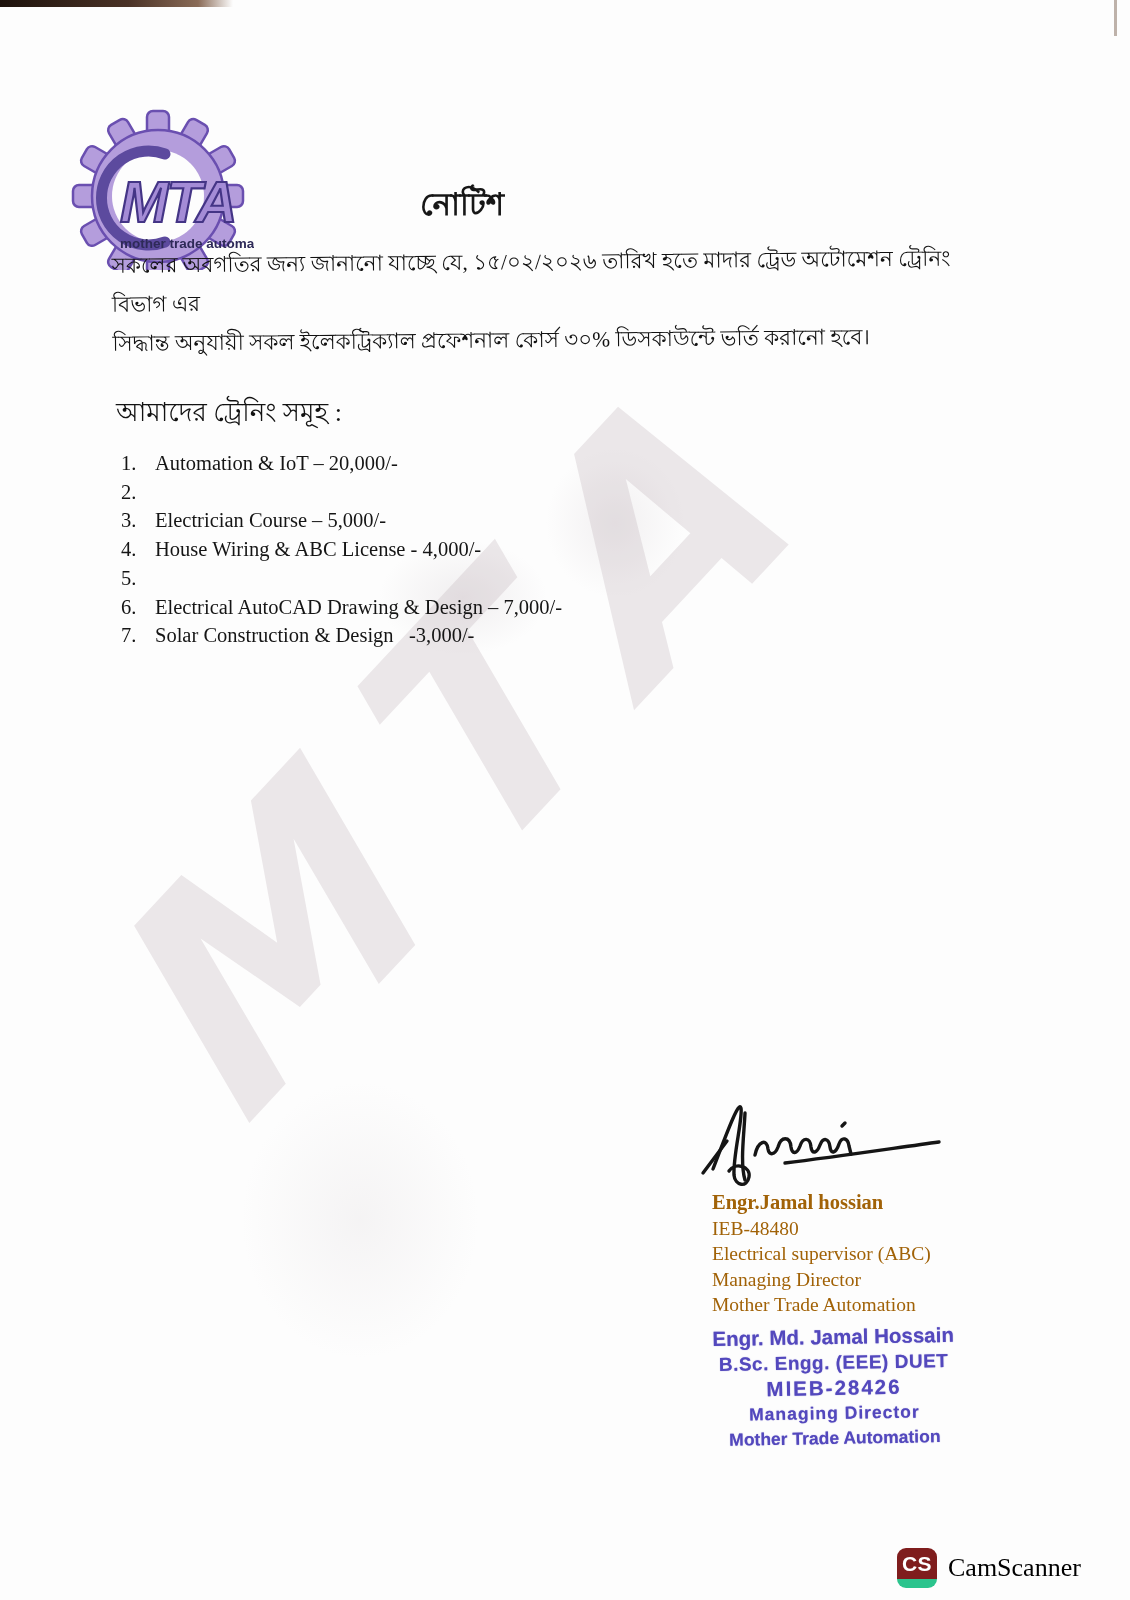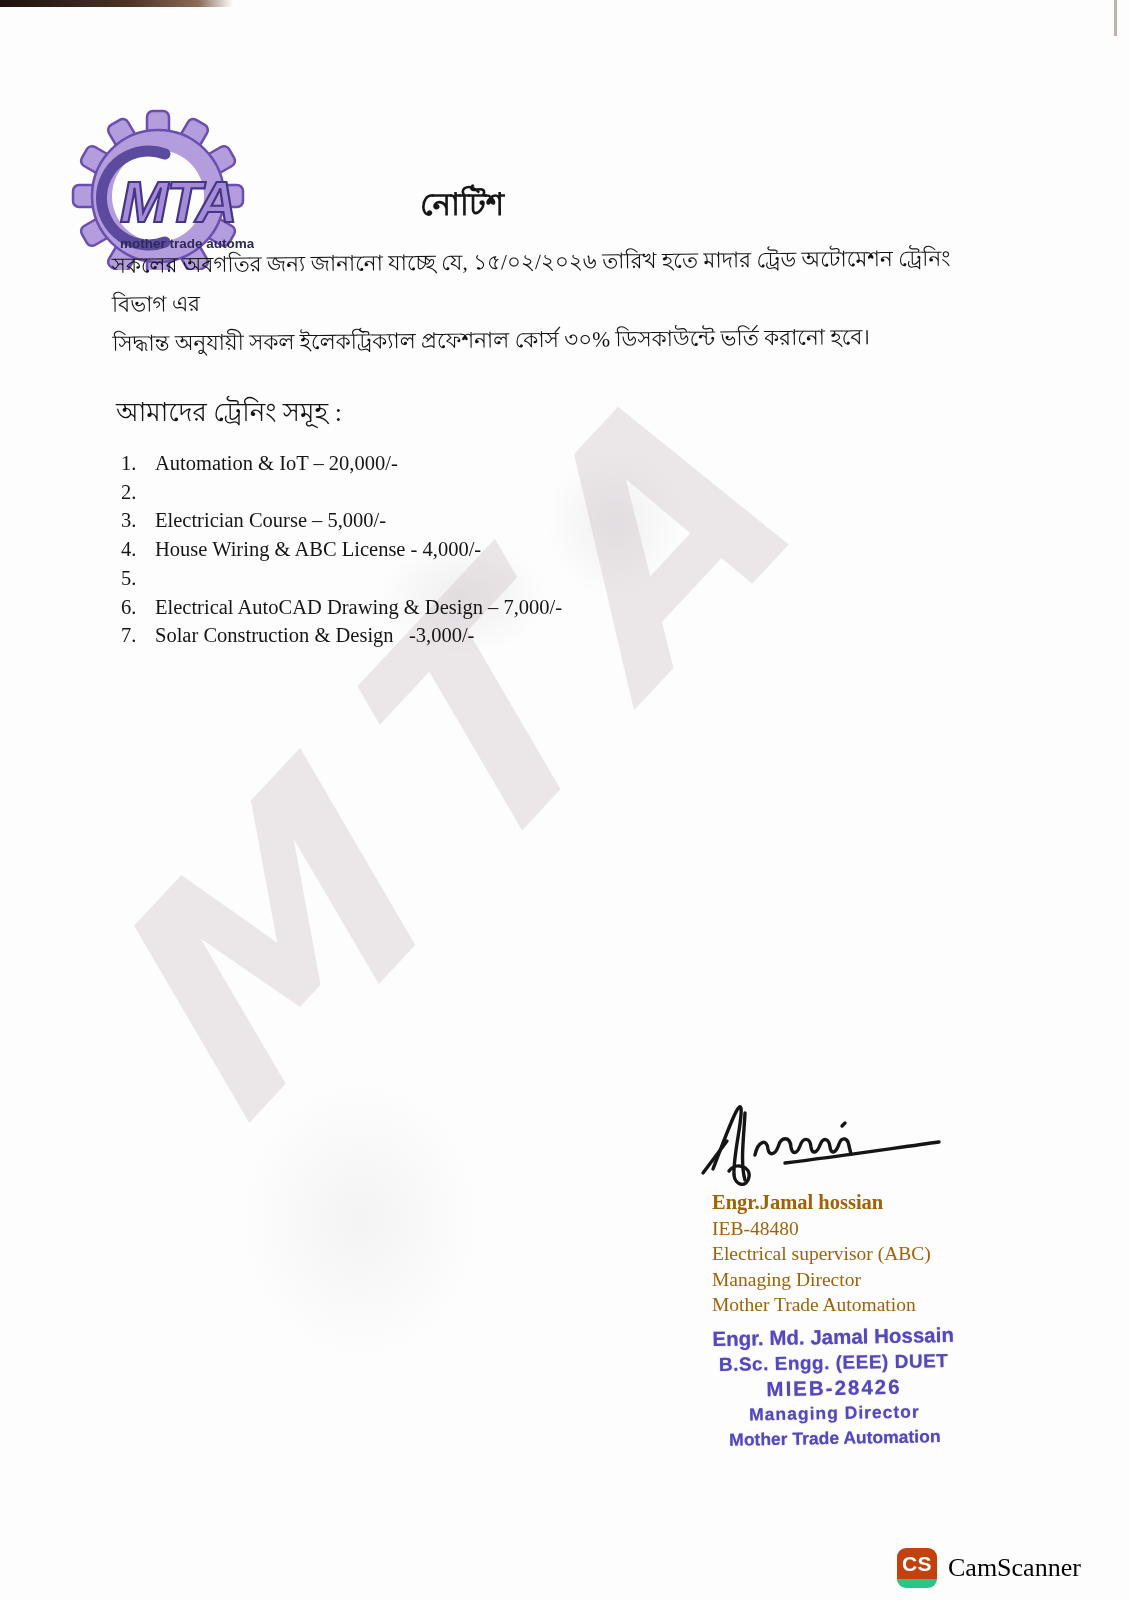--- a/index.html
+++ b/index.html
@@ -102,21 +102,21 @@
   
   .footer{
     position:absolute;left:897px;top:1548px;
     display:flex;align-items:center;gap:11px;
   }
   .cs-badge{
     width:40px;height:40px;border-radius:9px;overflow:hidden;
     display:flex;flex-direction:column;
   }
   .cs-top{
-    flex:1;background:#c2410c;color:#fff;
+    flex:1;background:#7f1d1d;color:#fff;
     display:flex;align-items:center;justify-content:center;
     font-family:"Liberation Sans", sans-serif;
     font-weight:bold;font-size:21px;letter-spacing:.5px;
   }
   .cs-strip{height:9px;background:#2bc48d;}
   .cs-name{font-size:26px;color:#000000;}
 </style>
 </head>
 <body>
 

